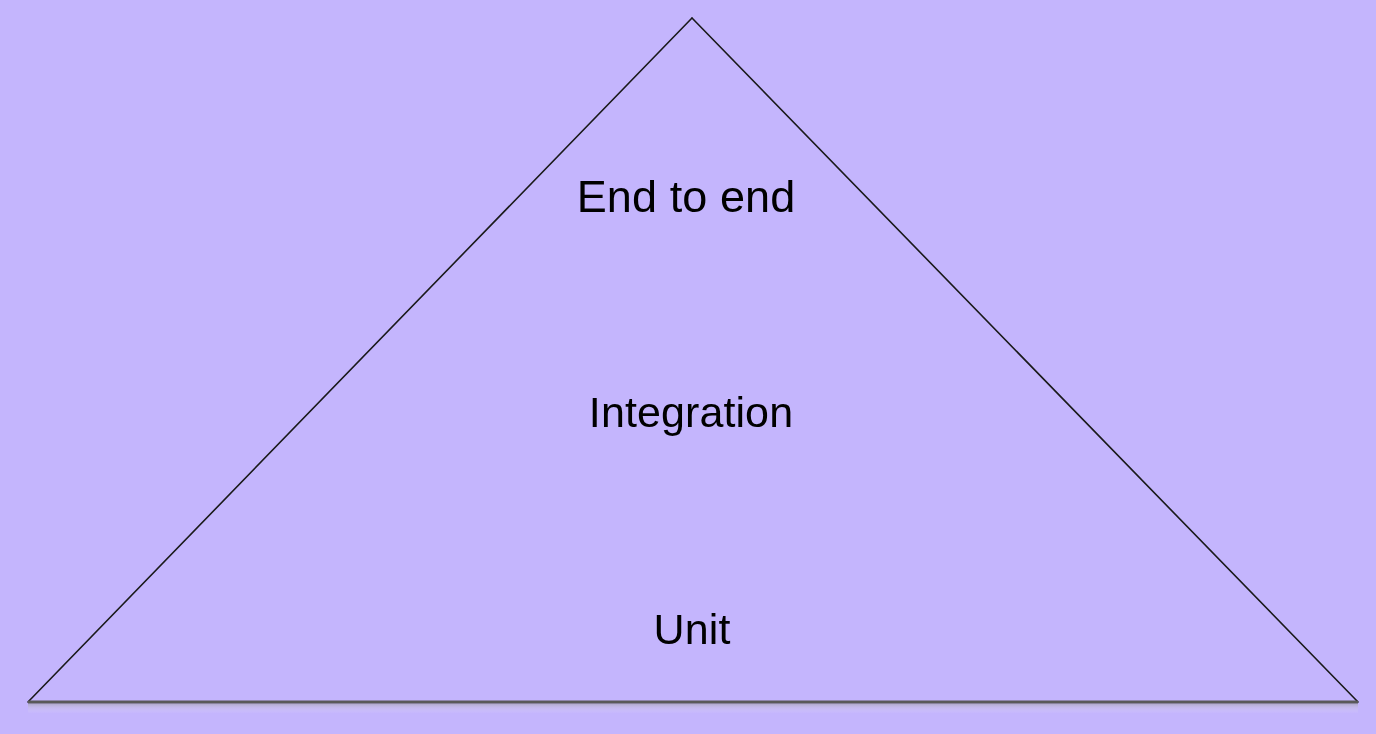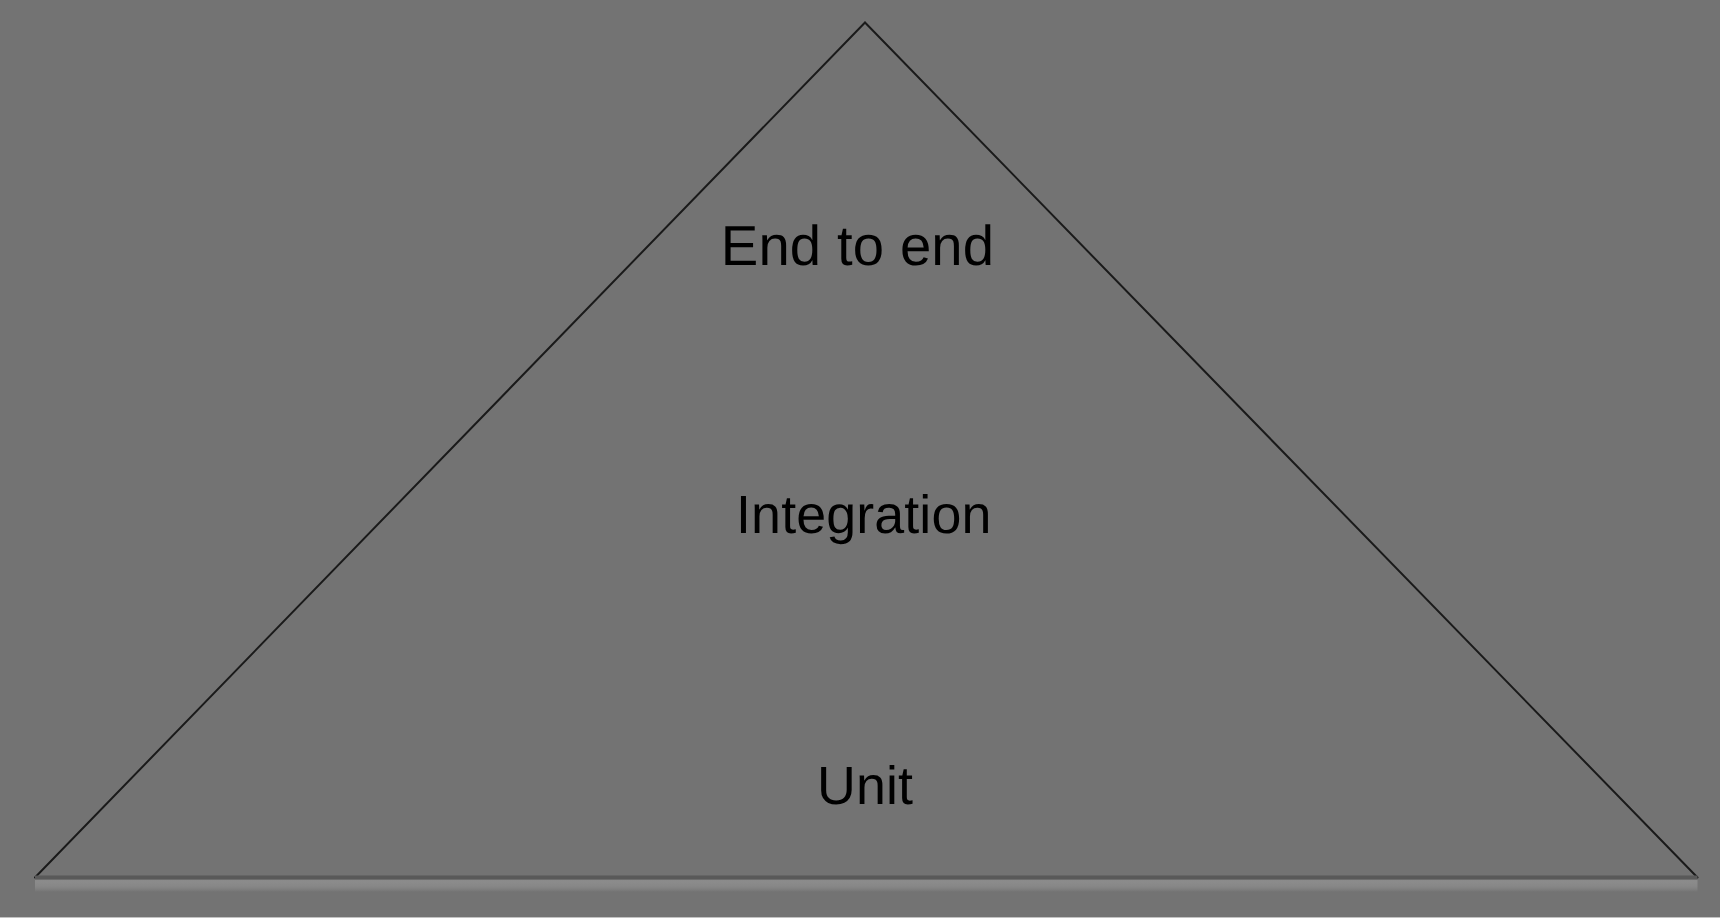--- a/index.html
+++ b/index.html
@@ -11,21 +11,21 @@
     width: 1376px;
     height: 734px;
     overflow: hidden;
     font-family: "Liberation Sans", sans-serif;
   }
 
   #diagram-root {
     position: relative;
     width: 1376px;
     height: 734px;
-    background: #737373;
+    background: #c4b5fd;
   }
 
   
   #pyramid-svg {
     position: absolute;
     left: 0;
     top: 0;
     width: 1376px;
     height: 734px;
     display: block;

